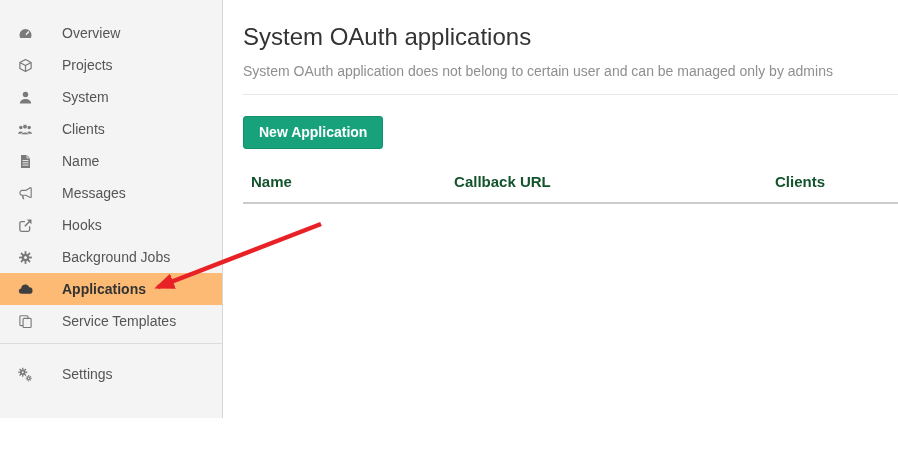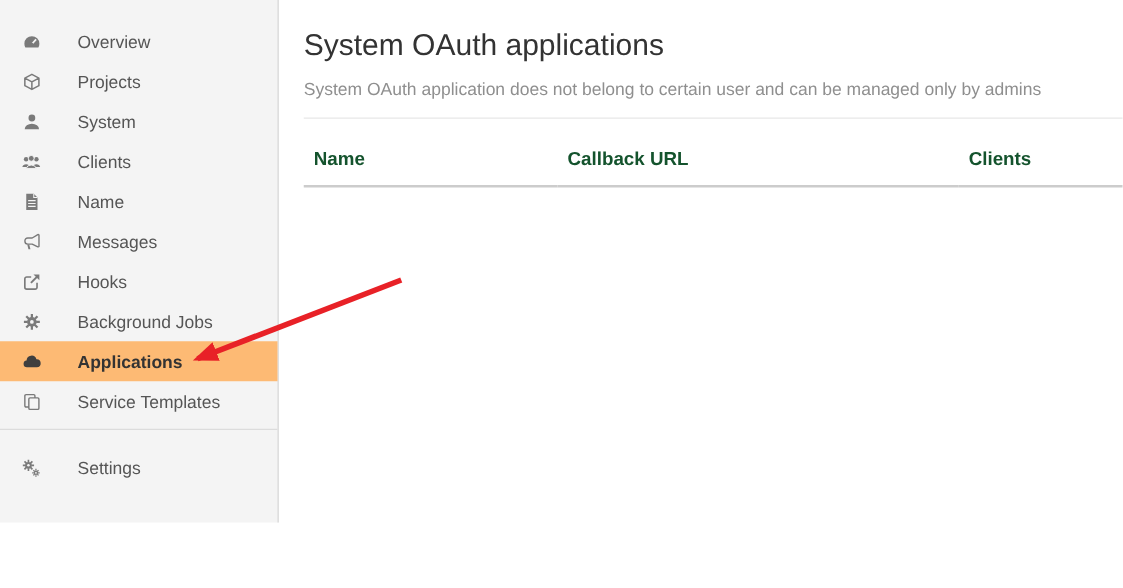--- a/index.html
+++ b/index.html
@@ -268,20 +268,21 @@
     <span class="label">Settings</span>
   </div>
 
 </aside>
 
 <main class="main">
   <h1 class="page-title">System OAuth applications</h1>
   <p class="page-subtitle">System OAuth application does not belong to certain user and can be managed only by admins</p>
   <hr class="section-divider">
 
+  <button class="btn-create">New Application</button>
 
   <table class="app-table">
     <thead>
       <tr>
         <th class="col-name">Name</th>
         <th class="col-callback">Callback URL</th>
         <th class="col-clients">Clients</th>
       </tr>
     </thead>
     <tbody></tbody>

